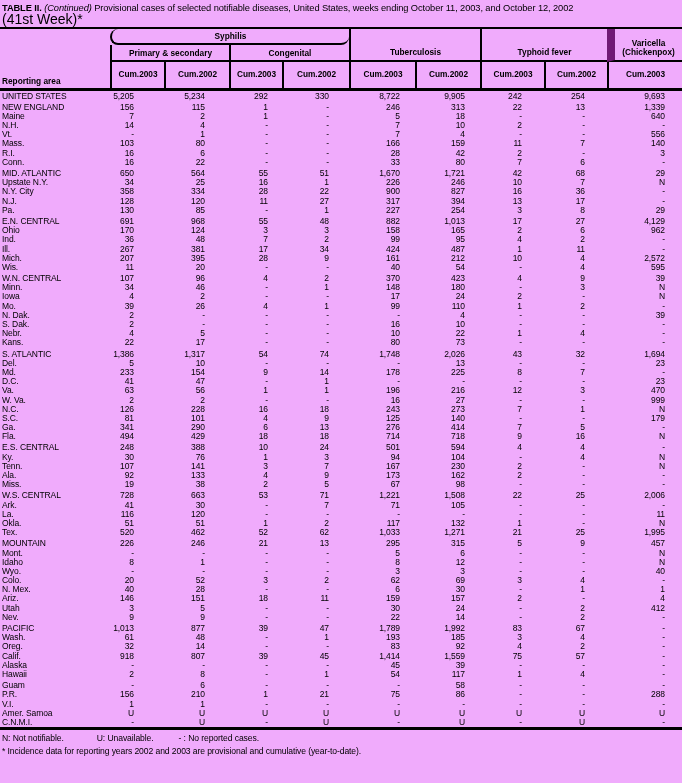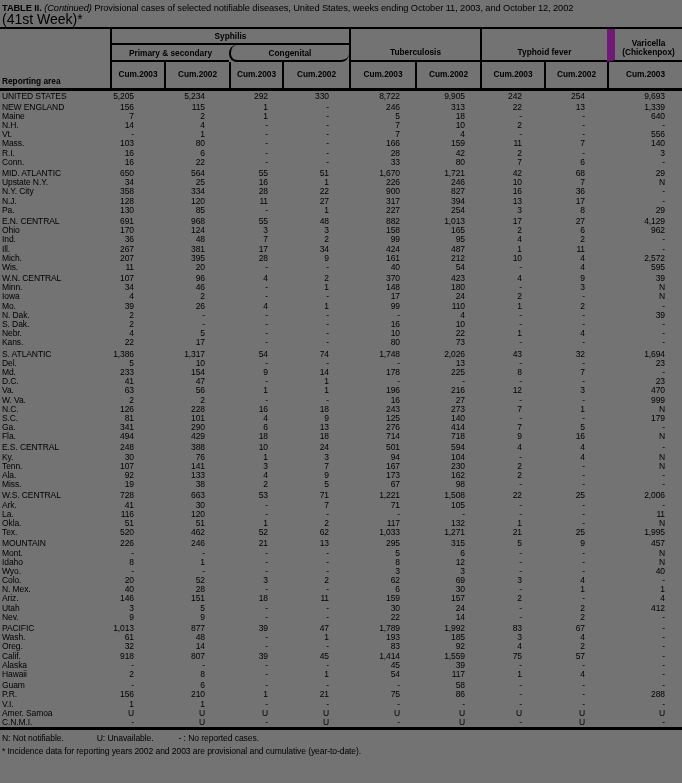--- a/index.html
+++ b/index.html
@@ -1,17 +1,17 @@
 <!DOCTYPE html>
 <html><head>
 <meta charset="utf-8">
 <style>
   html,body{margin:0;padding:0;background:#fff;}
   .page{
-    width:682px;height:783px;background:#737373;color:#000;
+    width:682px;height:783px;background:#f0abfc;color:#000;
     font-family:"Liberation Sans","DejaVu Sans",sans-serif;
     position:relative;overflow:hidden;
   }
   
   .title{font-size:9.3px;line-height:10.5px;padding:3px 2px 0 2px;letter-spacing:-0.1px;}
   .title .b{font-weight:bold;}
   .title .i{font-style:italic;}
   .title2{font-size:14px;line-height:10px;padding:0 2px 3px 2px;}
   
   .grid{
@@ -20,23 +20,23 @@
   }
   
   .hdr{
     border-top:2px solid #000;
     border-bottom:3px solid #000;
     grid-template-rows:16px 17px 26px;
     font-weight:bold;font-size:8.3px;
   }
   .hc{display:flex;justify-content:center;box-sizing:border-box;}
   .h-area{grid-column:1;grid-row:1/4;align-items:flex-end;justify-content:flex-start;padding:0 0 2px 2px;}
-  .h-syph{grid-column:2/6;grid-row:1;align-items:center;border-left:2px solid #000;border-bottom:2px solid #000;}
+  .h-syph{grid-column:2/6;grid-row:1;align-items:center;border-left:2px solid #000;border-bottom:2px solid #000;border-radius:8px;}
   .h-ps{grid-column:2/4;grid-row:2;align-items:flex-end;padding-bottom:2px;border-left:2px solid #000;border-bottom:2px solid #000;}
-  .h-cong{grid-column:4/6;grid-row:2;align-items:flex-end;padding-bottom:2px;border-left:2px solid #000;border-bottom:2px solid #000;border-radius:8px;}
+  .h-cong{grid-column:4/6;grid-row:2;align-items:flex-end;padding-bottom:2px;border-left:2px solid #000;border-bottom:2px solid #000;}
   .h-tb{grid-column:6/8;grid-row:1/3;align-items:flex-end;padding-bottom:3px;border-left:2px solid #000;border-bottom:2px solid #000;}
   .h-ty{grid-column:8/10;grid-row:1/3;align-items:flex-end;padding-bottom:3px;border-left:2px solid #000;border-bottom:2px solid #000;}
   .h-var{grid-column:10;grid-row:1/3;flex-direction:column;align-items:center;justify-content:flex-end;padding-bottom:2px;line-height:9.5px;border-left:8px solid #701a75;border-bottom:2px solid #000;}
   .h-cum{grid-row:3;flex-direction:row;align-items:center;justify-content:center;line-height:9.5px;border-left:2px solid #000;text-align:center;}
   
   .tbody{border-bottom:3px solid #000;}
   .section{margin-top:2px;}
   .section:first-child{margin-top:1px;}
   .row{
     display:grid;

